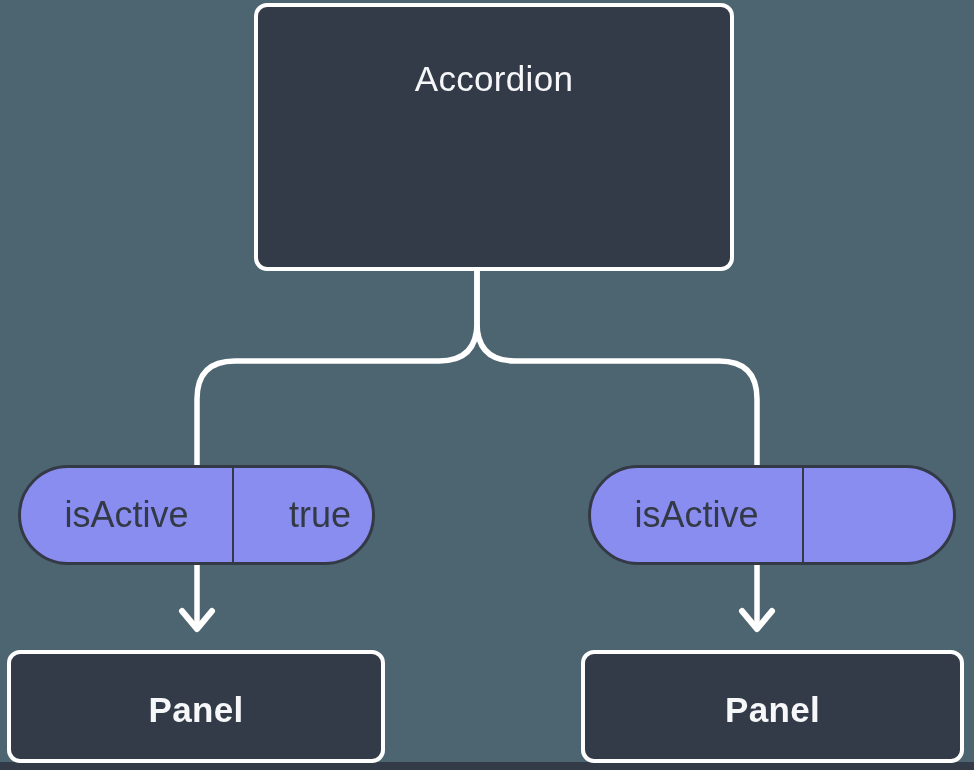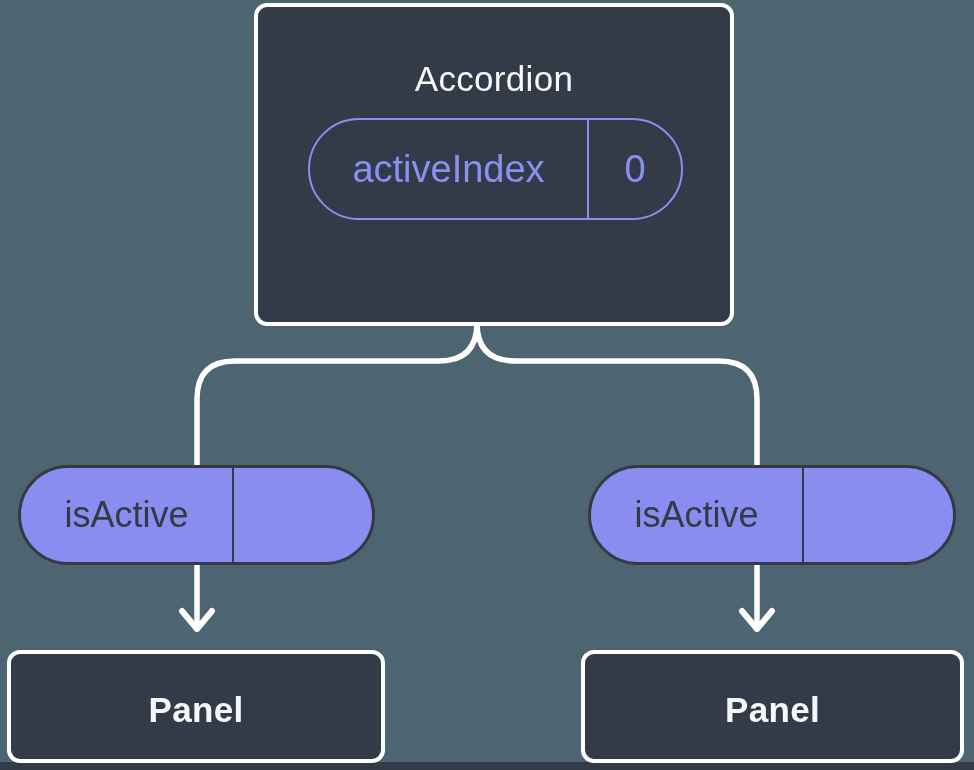--- a/index.html
+++ b/index.html
@@ -31,21 +31,21 @@
   .component-box {
     position: absolute;
     box-sizing: border-box;
     background: #343B48;
     border: 4px solid #FFFFFF;
     border-radius: 13px;
     z-index: 2;
   }
   .accordion-box {
     left: 254px; top: 3px;
-    width: 480px; height: 323px;
+    width: 480px; height: 268px;
   }
   .box-title {
     position: absolute;
     left: 0; right: 0;
     text-align: center;
     color: #F6F7F9;
     font-size: 35px;
     font-weight: 500;
     letter-spacing: 0.3px;
   }
@@ -114,28 +114,25 @@
     <path d="M477,269 L477,323 Q477,361 439,361 L235,361 Q197,361 197,399 L197,626" stroke="#FFFFFF" stroke-width="5.5" stroke-linecap="round"></path>
 
     <path d="M477,269 L477,323 Q477,361 515,361 L719,361 Q757,361 757,399 L757,626" stroke="#FFFFFF" stroke-width="5.5" stroke-linecap="round"></path>
 
     <path d="M182,611 L197,629 L212,611" stroke="#FFFFFF" stroke-width="6" stroke-linecap="round" stroke-linejoin="round"></path>
     <path d="M742,611 L757,629 L772,611" stroke="#FFFFFF" stroke-width="6" stroke-linecap="round" stroke-linejoin="round"></path>
   </svg>
 
   <div class="component-box accordion-box">
     <div class="box-title accordion-title">Accordion</div>
-    <div class="state-pill pill-outlined">
-      <span class="pill-name">activeIndex</span>
-      <span class="pill-value">0</span>
-    </div>
   </div>
 
   <div class="state-pill pill-filled pill-branch-left">
     <span class="pill-name">isActive</span>
+    <span class="pill-value">true</span>
   </div>
 
   <div class="state-pill pill-filled pill-branch-right">
     <span class="pill-name">isActive</span>
   </div>
 
   <div class="component-box panel-box-left">
     <div class="box-title panel-title">Panel</div>
   </div>
 

